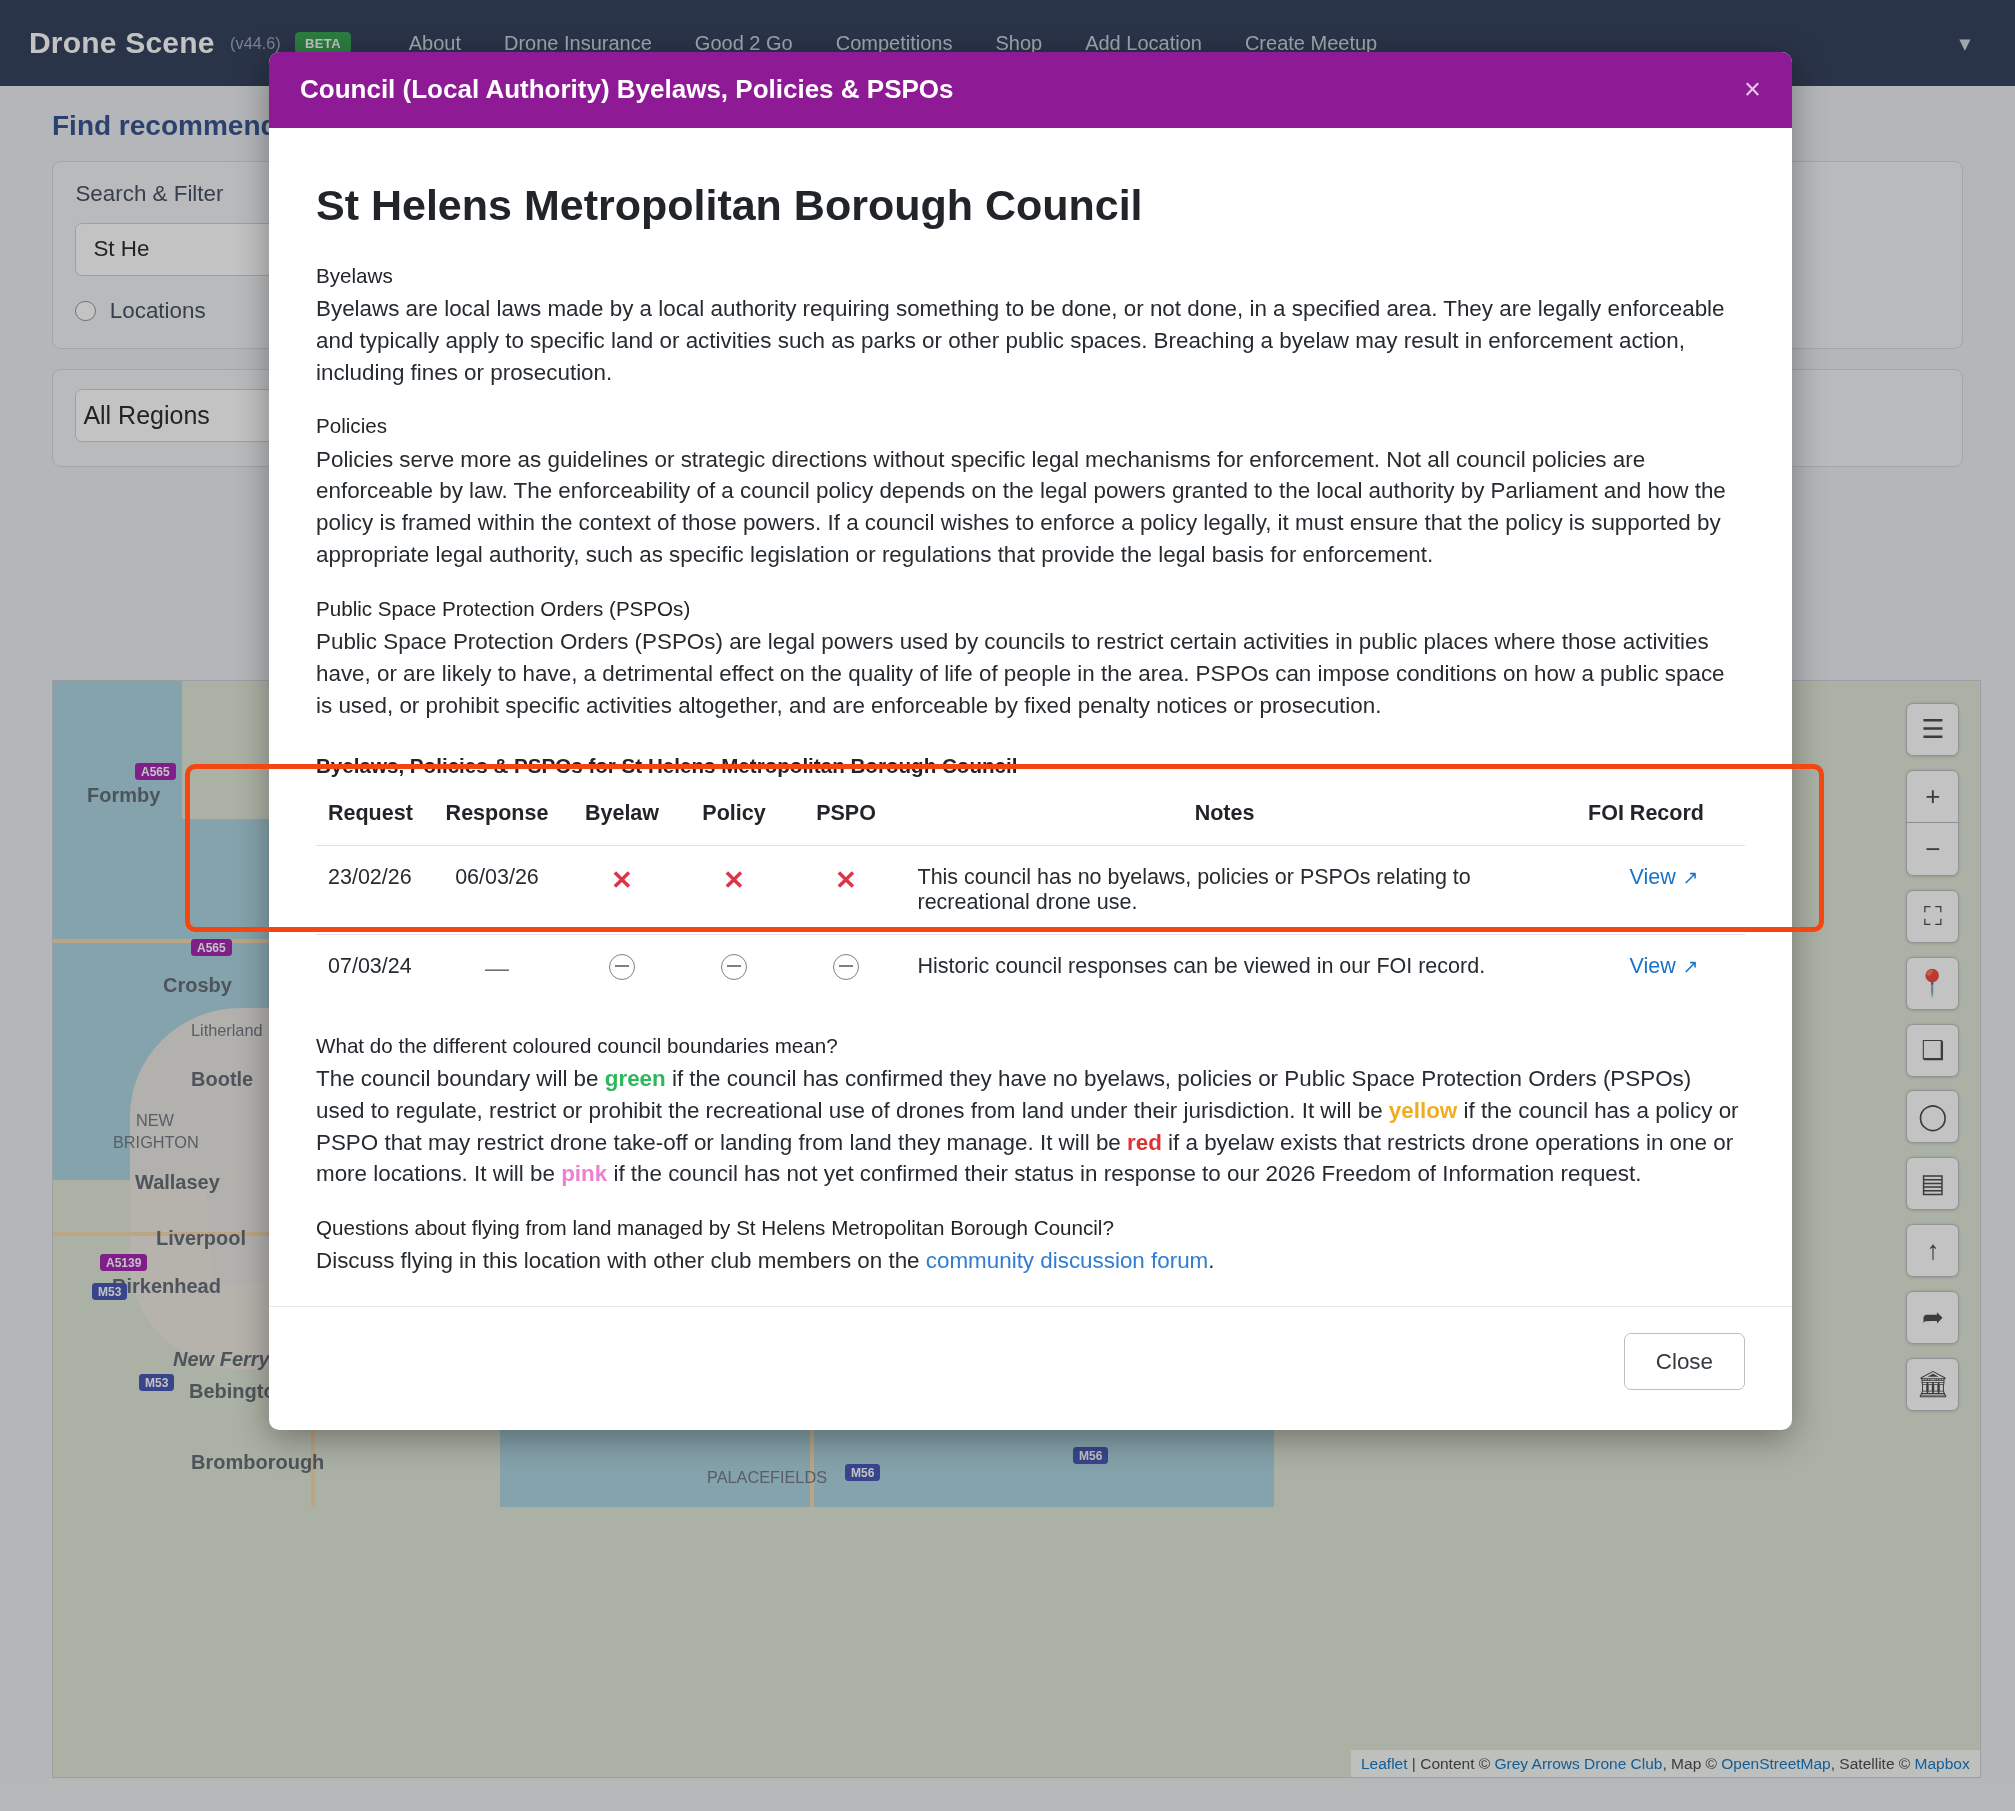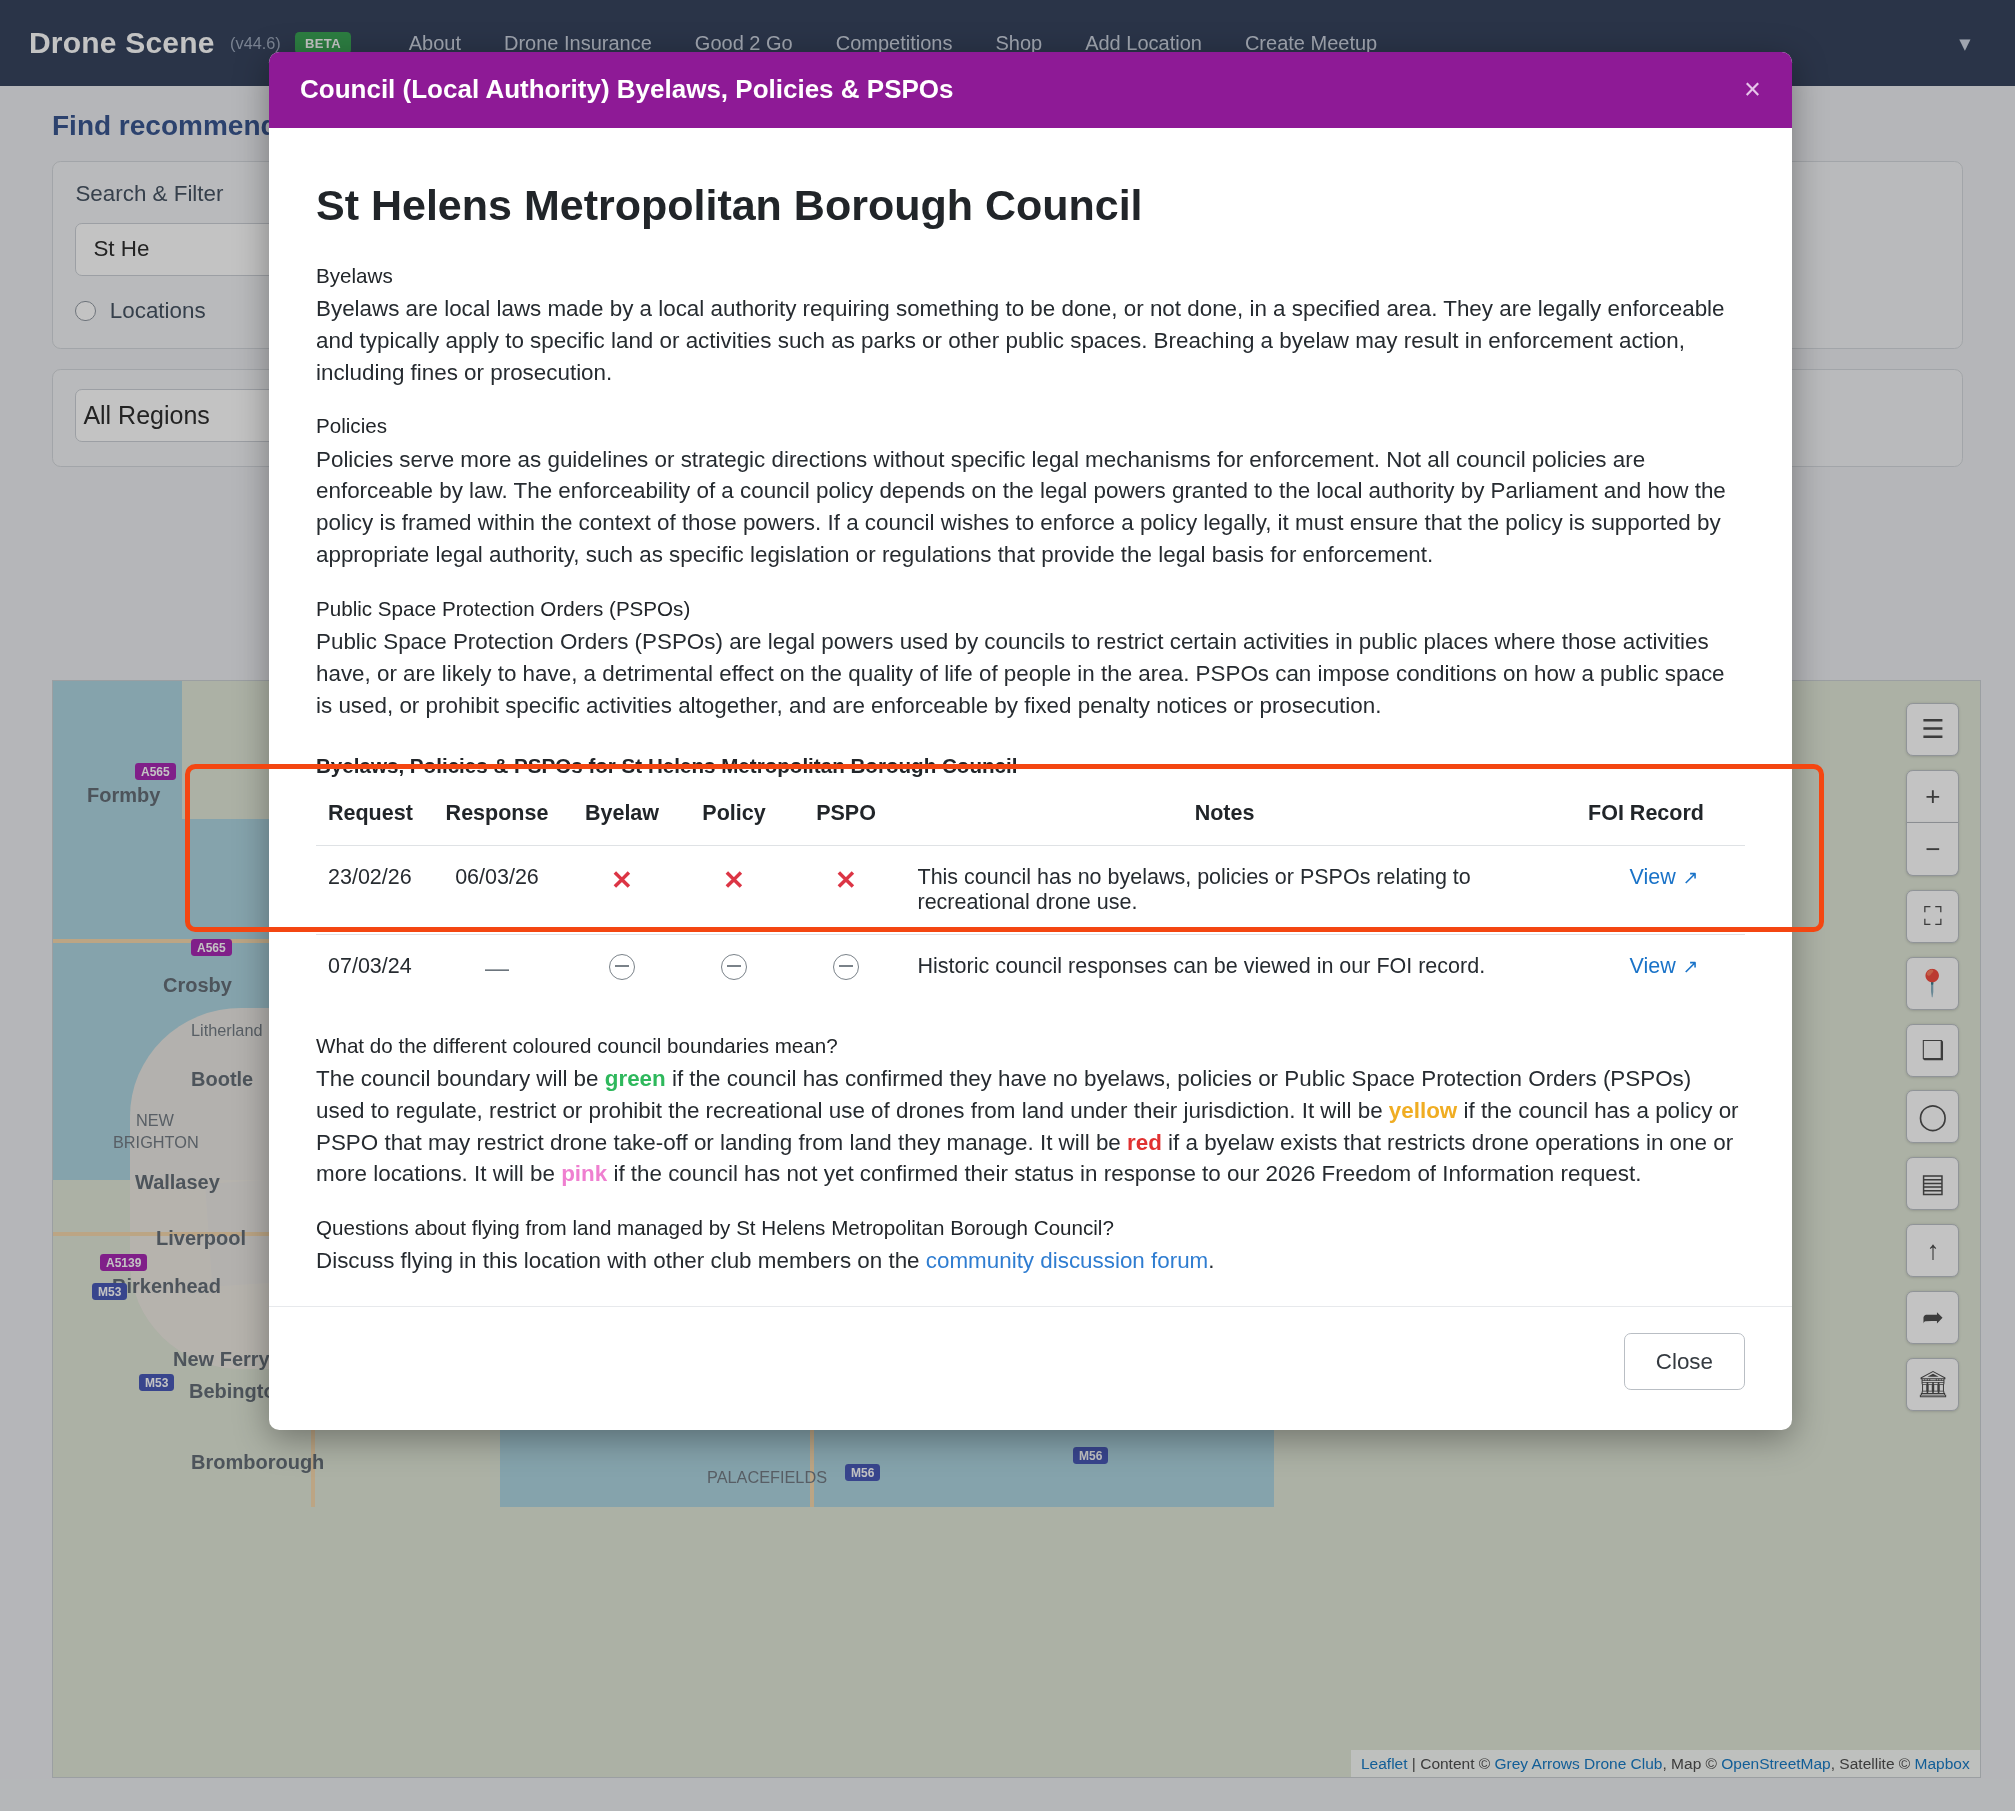--- a/index.html
+++ b/index.html
@@ -236,21 +236,21 @@
     <div id="map-labels">
         <div class="maplabel" style="left: 34px; top: 103px;">Formby</div>
         <div class="maplabel" style="left: 110px; top: 293px;">Crosby</div>
         <div class="maplabel small" style="left: 138px; top: 340px;">Litherland</div>
         <div class="maplabel" style="left: 138px; top: 387px;">Bootle</div>
         <div class="maplabel small" style="left: 83px; top: 430px;">NEW</div>
         <div class="maplabel small" style="left: 60px; top: 452px;">BRIGHTON</div>
         <div class="maplabel" style="left: 82px; top: 490px;">Wallasey</div>
         <div class="maplabel" style="left: 103px; top: 546px;">Liverpool</div>
         <div class="maplabel" style="left: 59px; top: 594px;">Birkenhead</div>
-        <div class="maplabel" style="left: 120px; top: 667px;">New Ferry</div>
+        <div class="maplabel" style="left: 120px; top: 667px; font-style: italic;">New Ferry</div>
         <div class="maplabel" style="left: 136px; top: 699px;">Bebington</div>
         <div class="maplabel" style="left: 138px; top: 770px;">Bromborough</div>
         <div class="maplabel small" style="left: 654px; top: 787px;">PALACEFIELDS</div>
         <div class="maplabel" style="left: 1144px; top: 275px;">Worsley</div>
         <div class="maplabel" style="left: 1144px; top: 139px;">Walkden</div>
         <div class="maplabel" style="left: 1144px; top: 151px;">Kearsley</div>
         <div class="maplabel" style="left: 1205px; top: 237px;">Swinton</div>
         <div class="maplabel" style="left: 1222px; top: 434px;">Stretford</div>
         <div class="maplabel" style="left: 1170px; top: 602px;">Altrincham</div>
         <div class="maplabel" style="left: 1230px; top: 654px;">Hale</div>

